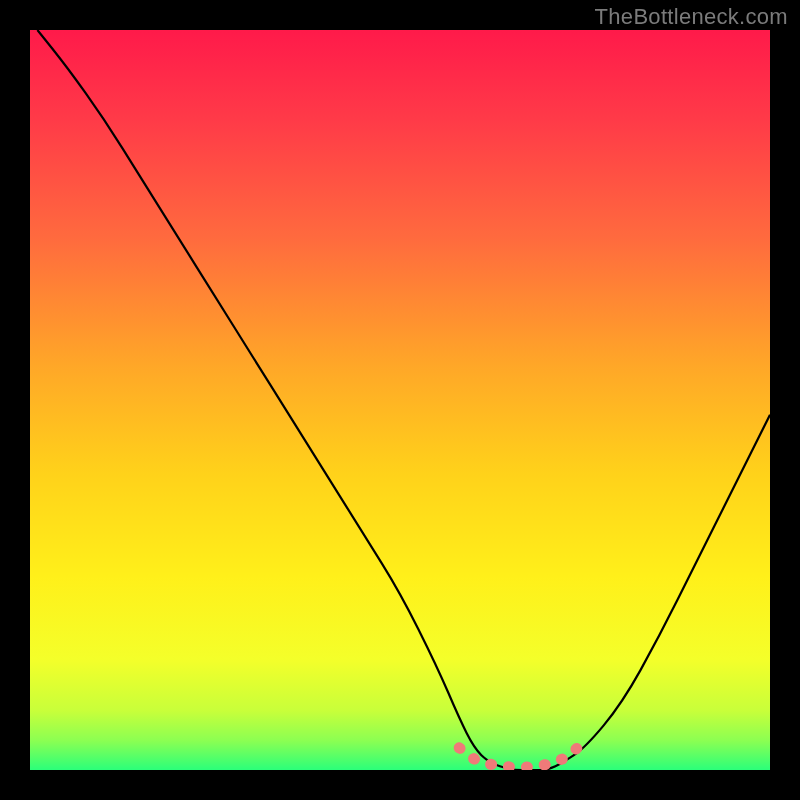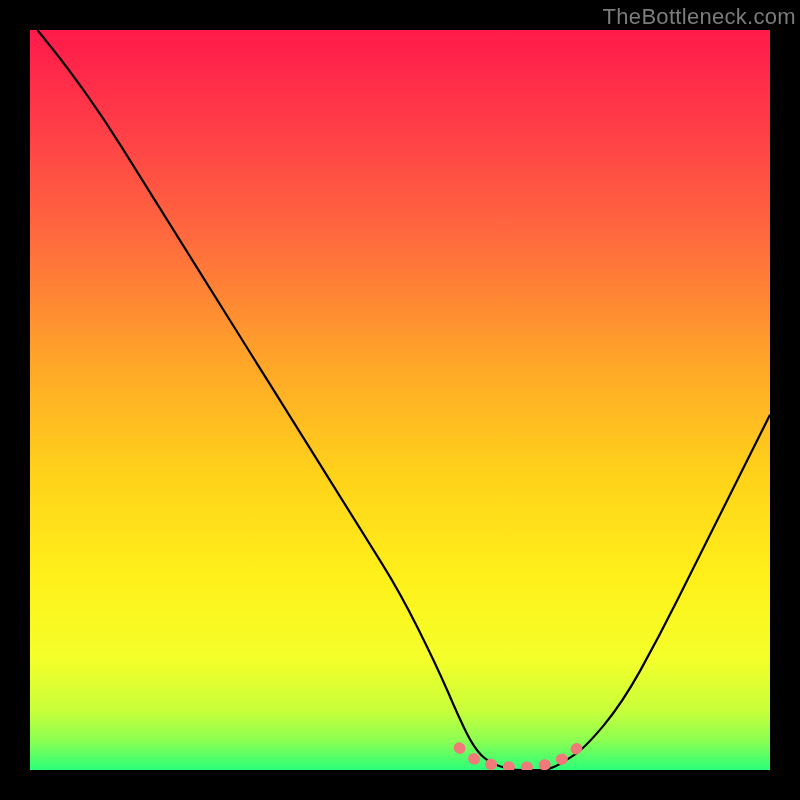--- a/index.html
+++ b/index.html
@@ -22,21 +22,21 @@
   .plot {
     position: absolute;
     left: 0;
     top: 0;
     width: 740px;
     height: 740px;
   }
   .watermark {
     position: absolute;
     top: 4px;
-    right: 4px;
+    right: 12px;
     color: #7b7b7b;
     font-size: 22px;
     font-weight: 500;
     letter-spacing: 0.3px;
     z-index: 10;
   }
   svg { display: block; }
 </style>
 </head>
 <body>

